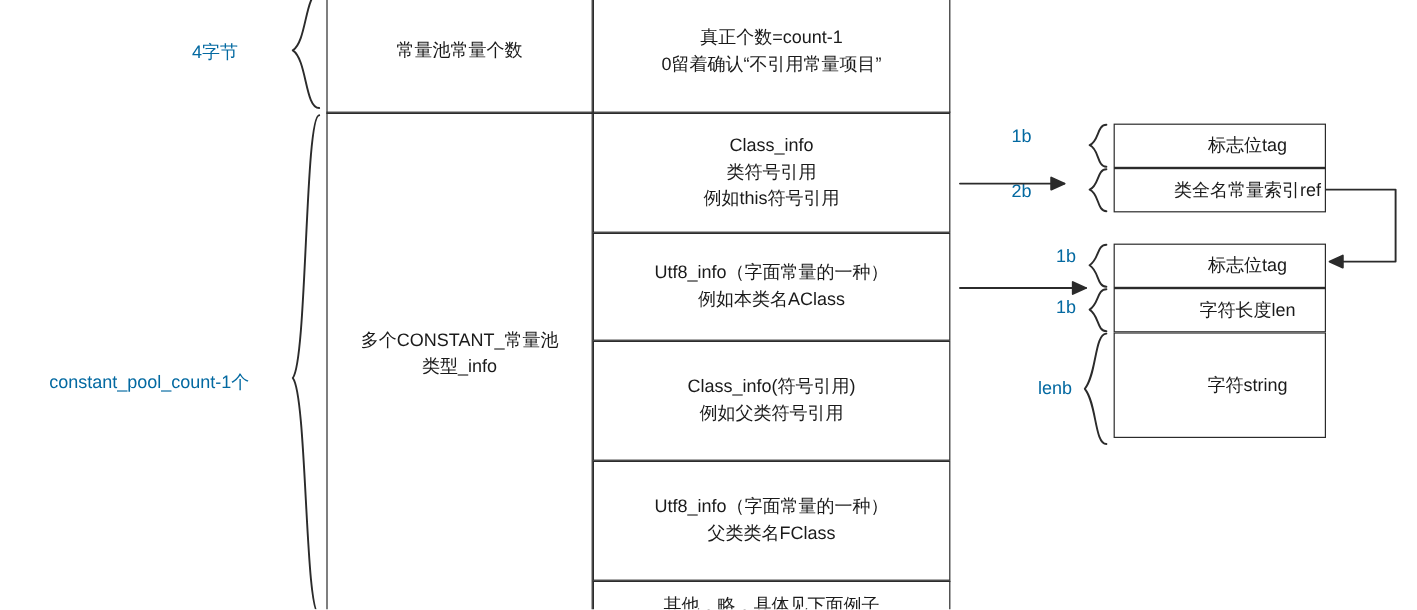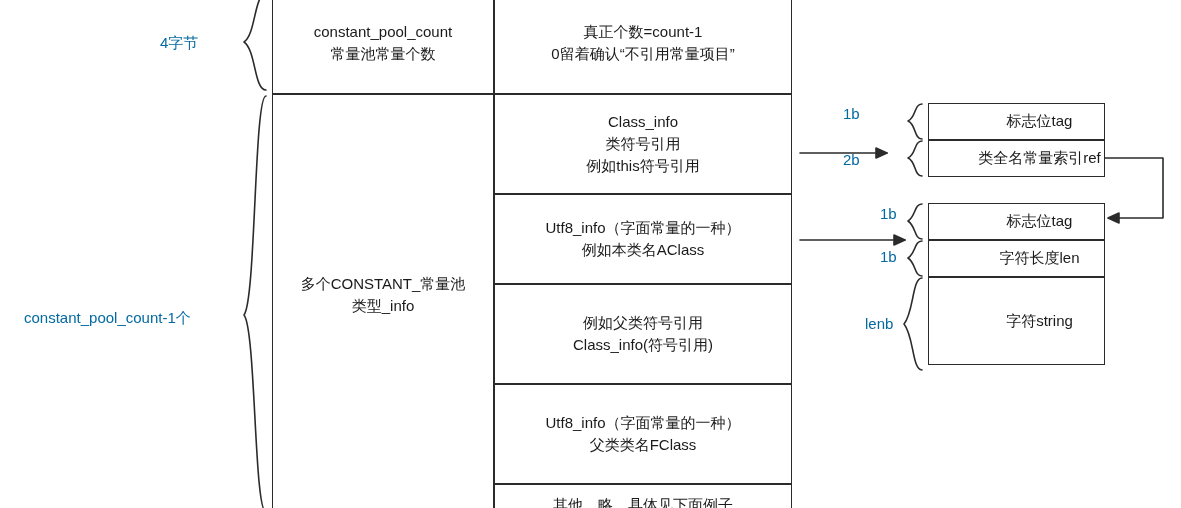--- a/index.html
+++ b/index.html
@@ -60,24 +60,23 @@
     background: #ffffff;
     padding-left: 46px;
   }
 </style>
 </head>
 <body>
 
 <div id="canvas">
 
   <div class="label" style="left:160px; top:34px;">4字节</div>
-  <div class="label" style="left:0px; top:309px;padding-left:24px;">constant_pool_count-1个</div>
+  <div class="label" style="left:17px; top:309px;padding-left:24px;">constant_pool_count-1个</div>
 
   <div class="cell nb-top" style="left:272px; top:-8px; width:222px; height:102px;">
-    <div class="rline">constant_pool_count</div>
     <div class="rline">常量池常量个数</div>
   </div>
 
   <div class="cell nb-bottom" style="left:272px; top:94px; width:222px; height:420px;">
     <div style="position:relative; top:-10px;text-align:center;">
       <div class="rline">多个CONSTANT_常量池</div>
       <div class="rline">类型_info</div>
     </div>
   </div>
 
@@ -91,22 +90,22 @@
     <div class="rline">类符号引用</div>
     <div class="rline">例如this符号引用</div>
   </div>
 
   <div class="cell" style="left:494px; top:194px; width:298px; height:90px;">
     <div class="rline">Utf8_info（字面常量的一种）</div>
     <div class="rline">例如本类名AClass</div>
   </div>
 
   <div class="cell" style="left:494px; top:284px; width:298px; height:100px;">
+    <div class="rline">Class_info(符号引用)</div>
     <div class="rline">例如父类符号引用</div>
-    <div class="rline">Class_info(符号引用)</div>
   </div>
 
   <div class="cell" style="left:494px; top:384px; width:298px; height:100px;">
     <div class="rline">Utf8_info（字面常量的一种）</div>
     <div class="rline">父类类名FClass</div>
   </div>
 
   <div class="cell nb-bottom" style="left:494px; top:484px; width:298px; height:40px;">
     <div class="rline">其他，略，具体见下面例子</div>
   </div>

